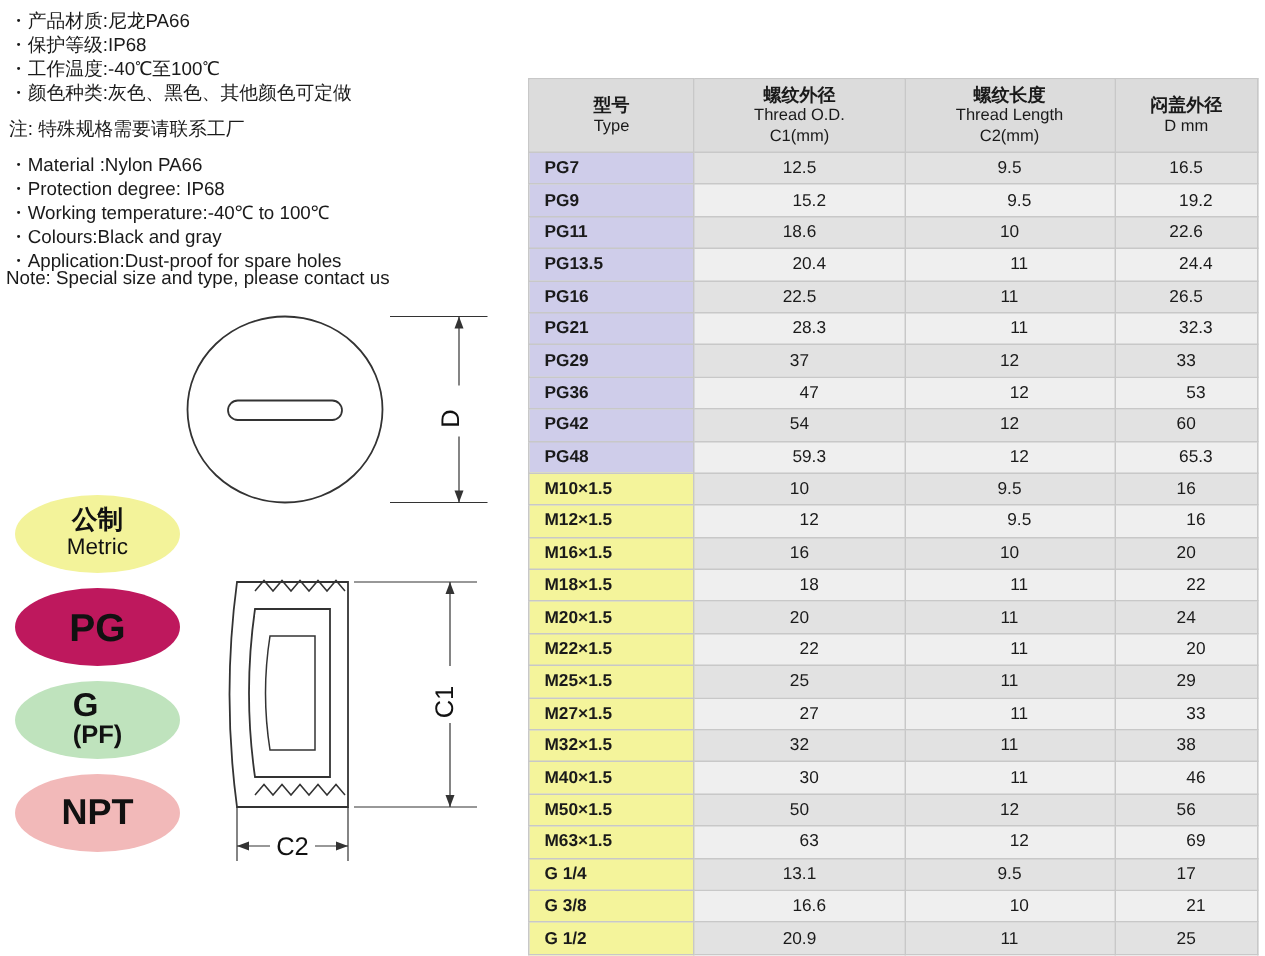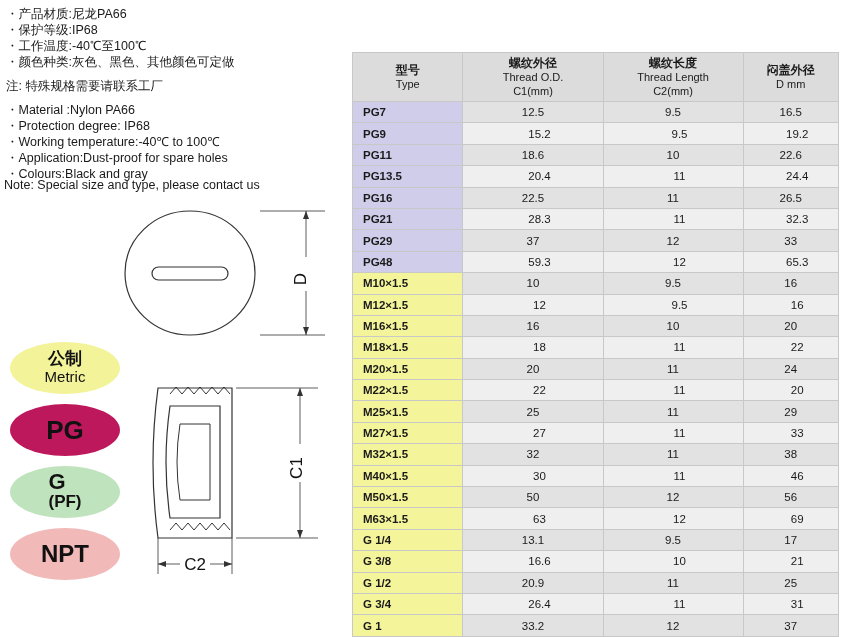--- a/index.html
+++ b/index.html
@@ -38,21 +38,21 @@
   }
   .badge{
     width:110px;height:52px;border-radius:50%/50%;
     display:flex;flex-direction:column;align-items:center;justify-content:center;
     margin-bottom:10px;
     font-weight:bold;
     color:#111;
     line-height:18px;
   }
   .badge span{display:block;}
-  .b-metric{background:#f3f39a;margin-top:12px;}
+  .b-metric{background:#f3f39a;}
   .b-metric .cn{font-size:17px;}
   .b-metric .en{font-size:15px;font-weight:normal;}
   .b-pg{background:#be185d;font-size:26px;}
   .b-g{background:#bfe3bd;font-size:22px;}
   .b-g .small{display:inline;font-size:17px;}
   .b-npt{background:#f2b9b9;font-size:24px;}
 
   
   .draw{position:absolute;}
   .cap-top{left:120px;top:205px;}
@@ -116,22 +116,22 @@
     <div class="ln">・工作温度:-40℃至100℃</div>
     <div class="ln">・颜色种类:灰色、黑色、其他颜色可定做</div>
   </div>
 
   <div class="note-cn">注: 特殊规格需要请联系工厂</div>
 
   <div class="spec-en">
     <div class="ln">・Material :Nylon PA66</div>
     <div class="ln">・Protection degree: IP68</div>
     <div class="ln">・Working temperature:-40℃ to 100℃</div>
+    <div class="ln">・Colours:Black and gray</div>
     <div class="ln">・Application:Dust-proof for spare holes</div>
-    <div class="ln">・Colours:Black and gray</div>
   </div>
 
   <div class="note-en">Note: Special size and type, please contact us</div>
 
   <div class="draw cap-top">
     <svg width="230" height="150" viewBox="0 0 230 150">
       <ellipse cx="70" cy="68" rx="65" ry="62" fill="none" stroke="#333" stroke-width="1.2"></ellipse>
       <rect x="32" y="62" width="76" height="13" rx="6.5" fill="none" stroke="#333" stroke-width="1.2"></rect>
 
       <line x1="140" y1="6" x2="205" y2="6" stroke="#333" stroke-width="0.8"></line>
@@ -252,20 +252,32 @@
           <td class="val">11</td>
           <td class="val">32.3</td>
         </tr>
         <tr class="pg">
           <td class="type">PG29</td>
           <td class="val">37</td>
           <td class="val">12</td>
           <td class="val">33</td>
         </tr>
         <tr class="pg alt">
+          <td class="type">PG36</td>
+          <td class="val">47</td>
+          <td class="val">12</td>
+          <td class="val">53</td>
+        </tr>
+        <tr class="pg">
+          <td class="type">PG42</td>
+          <td class="val">54</td>
+          <td class="val">12</td>
+          <td class="val">60</td>
+        </tr>
+        <tr class="pg alt">
           <td class="type">PG48</td>
           <td class="val">59.3</td>
           <td class="val">12</td>
           <td class="val">65.3</td>
         </tr>
         <tr class="m">
           <td class="type">M10×1.5</td>
           <td class="val">10</td>
           <td class="val">9.5</td>
           <td class="val">16</td>

